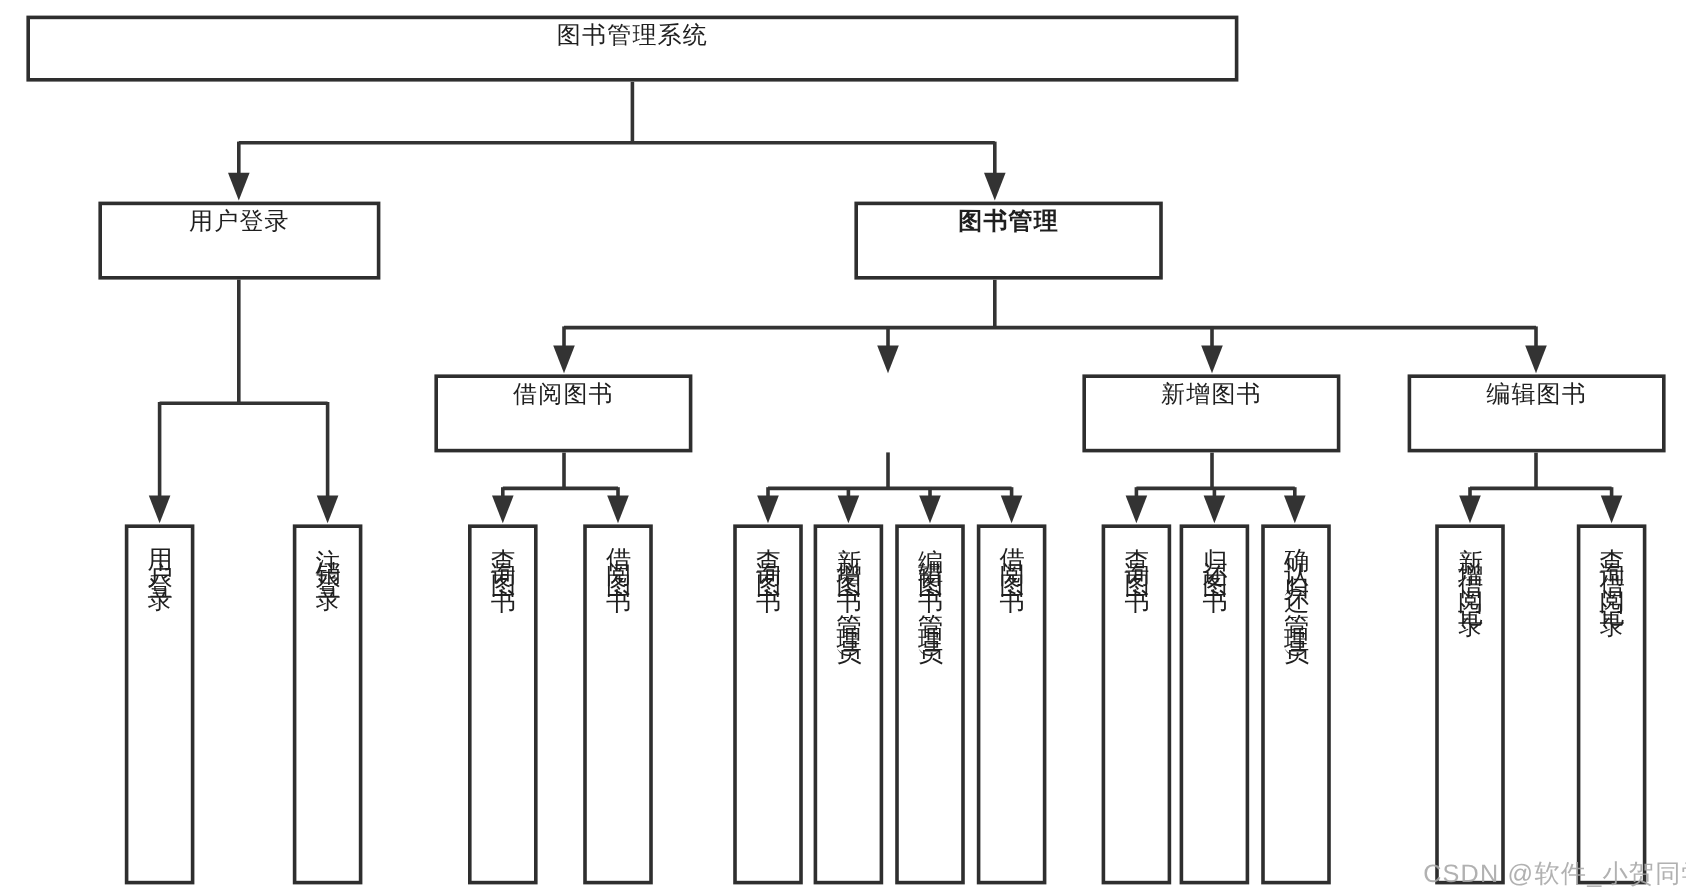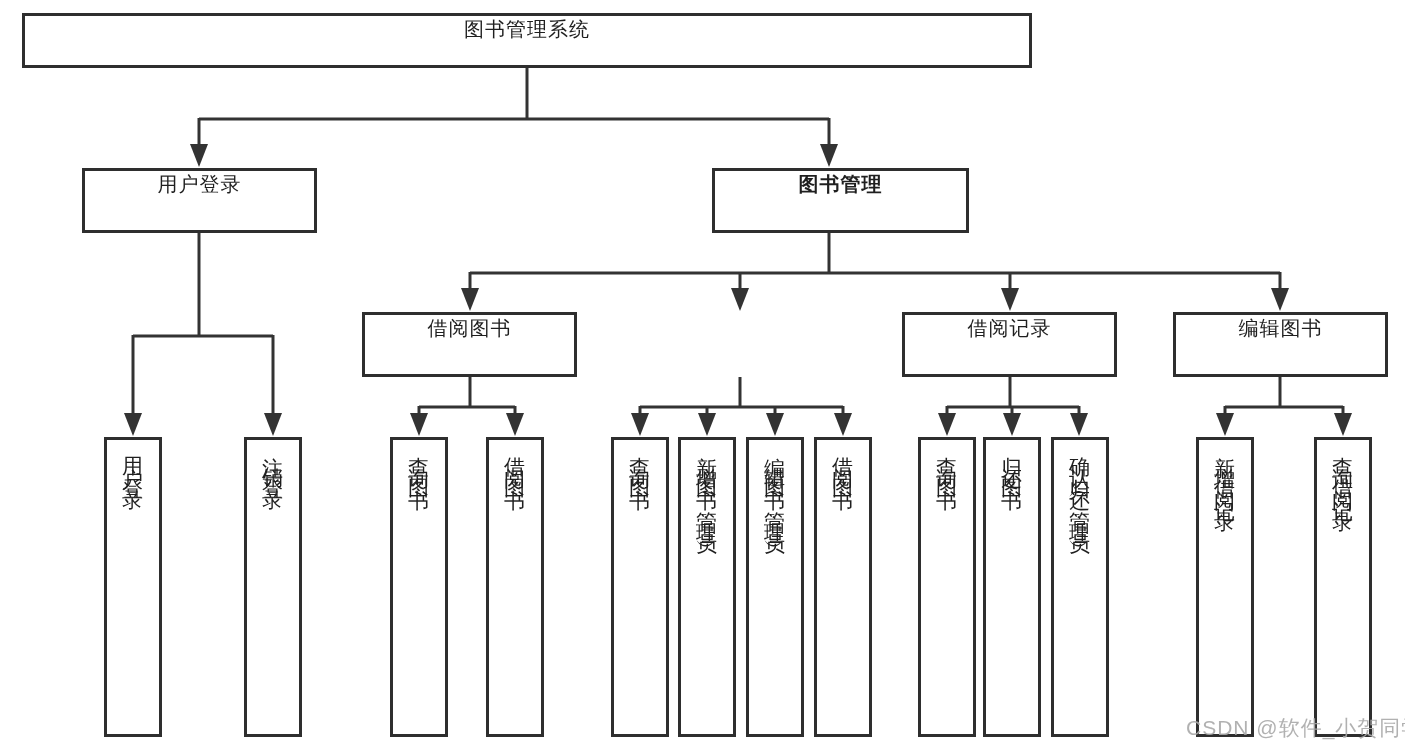--- a/index.html
+++ b/index.html
@@ -102,21 +102,21 @@
     <span>用户登录</span>
   </div>
   <div class="box" style="left:712px;top:168px;width:257px;height:65px;font-weight:bold;">
     <span>图书管理</span>
   </div>
 
   <div class="box" style="left:362px;top:312px;width:215px;height:65px;">
     <span>借阅图书</span>
   </div>
   <div class="box" style="left:902px;top:312px;width:215px;height:65px;">
-    <span>借阅记录</span>
+    <span>新增图书</span>
   </div>
   <div class="box" style="left:1173px;top:312px;width:215px;height:65px;">
     <span>编辑图书</span>
   </div>
 
   <div class="box vbox" style="left:104px;top:437px;">
     <span class="vtext">用户登录</span>
   </div>
   <div class="box vbox" style="left:244px;top:437px;">
     <span class="vtext">注销登录</span>

